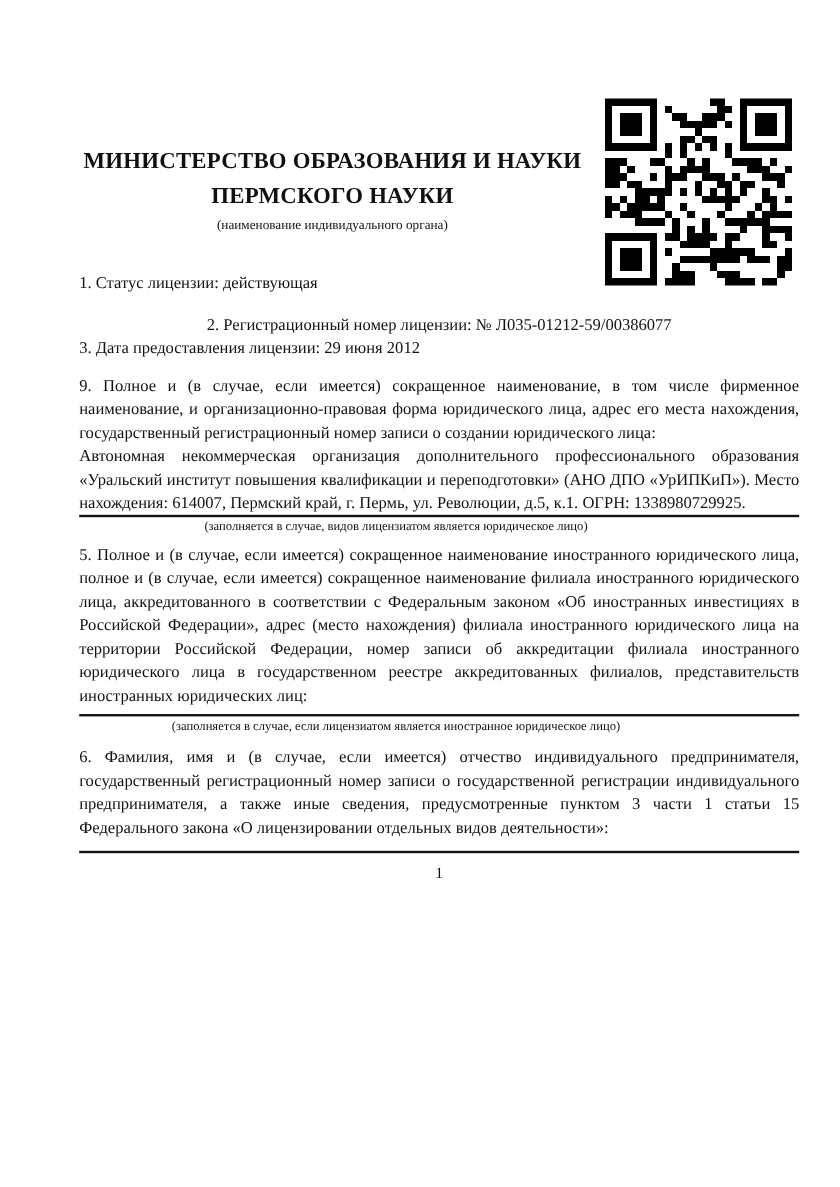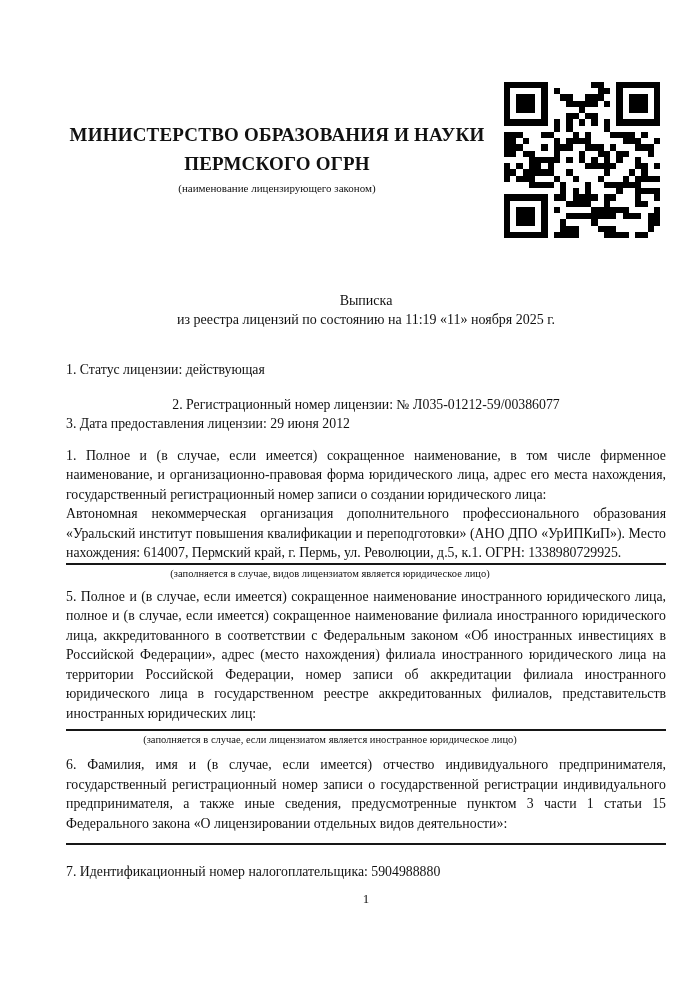--- a/index.html
+++ b/index.html
@@ -393,60 +393,53 @@
         <rect x="21" y="24" width="1" height="1"></rect>
         <rect x="22" y="24" width="1" height="1"></rect>
       </svg>
   </div>
 
   <div class="content">
 
     <div class="header-text">
       <div class="ministry-name">
         <div>МИНИСТЕРСТВО ОБРАЗОВАНИЯ И НАУКИ</div>
-        <div>ПЕРМСКОГО ОГРН</div>
+        <div>ПЕРМСКОГО НАУКИ</div>
       </div>
-      <div class="ministry-caption">(наименование лицензирующего законом)</div>
-    </div>
-
-    <div class="title-block">
-      <div>Выписка</div>
-      <div>из реестра лицензий по состоянию на 11:19 «11» ноября 2025 г.</div>
-    </div>
+      <div class="ministry-caption">(наименование индивидуального органа)</div>
+    </div>
+
 
     <div class="item mt-31">
       <p>1. Статус лицензии: действующая</p>
     </div>
 
     <div class="item mt-15">
       <p>2. Регистрационный номер лицензии: № Л035-01212-59/00386077</p>
     </div>
 
     <div class="item mt-13">
       <p>3. Дата предоставления лицензии: 29 июня 2012</p>
     </div>
 
     <div class="item mt-12">
-      <p class="just">1. Полное и (в случае, если имеется) сокращенное наименование, в том числе фирменное наименование, и организационно-правовая форма юридического лица, адрес его места нахождения, государственный регистрационный номер записи о создании юридического лица:</p>
+      <p class="just">9. Полное и (в случае, если имеется) сокращенное наименование, в том числе фирменное наименование, и организационно-правовая форма юридического лица, адрес его места нахождения, государственный регистрационный номер записи о создании юридического лица:</p>
       <p class="just">Автономная некоммерческая организация дополнительного профессионального образования «Уральский институт повышения квалификации и переподготовки» (АНО ДПО «УрИПКиП»). Место нахождения: 614007, Пермский край, г. Пермь, ул. Революции, д.5, к.1. ОГРН: 1338980729925.</p>
       <div class="rule"></div>
       <div class="caption">(заполняется в случае, видов лицензиатом является юридическое лицо)</div>
     </div>
 
     <div class="item mt-6">
       <p class="just">5. Полное и (в случае, если имеется) сокращенное наименование иностранного юридического лица, полное и (в случае, если имеется) сокращенное наименование филиала иностранного юридического лица, аккредитованного в соответствии с Федеральным законом «Об иностранных инвестициях в Российской Федерации», адрес (место нахождения) филиала иностранного юридического лица на территории Российской Федерации, номер записи об аккредитации филиала иностранного юридического лица в государственном реестре аккредитованных филиалов, представительств иностранных юридических лиц:</p>
       <div class="rule gap-sm"></div>
       <div class="caption">(заполняется в случае, если лицензиатом является иностранное юридическое лицо)</div>
     </div>
 
     <div class="item mt-8">
       <p class="just">6. Фамилия, имя и (в случае, если имеется) отчество индивидуального предпринимателя, государственный регистрационный номер записи о государственной регистрации индивидуального предпринимателя, а также иные сведения, предусмотренные пунктом 3 части 1 статьи 15 Федерального закона «О лицензировании отдельных видов деятельности»:</p>
       <div class="rule gap-md"></div>
     </div>
 
-    <div class="item mt-17">
-      <p>7. Идентификационный номер налогоплательщика: 5904988880</p>
-    </div>
 
     <div class="page-number">1</div>
 
   </div>
 </div>
 
 </body></html>

